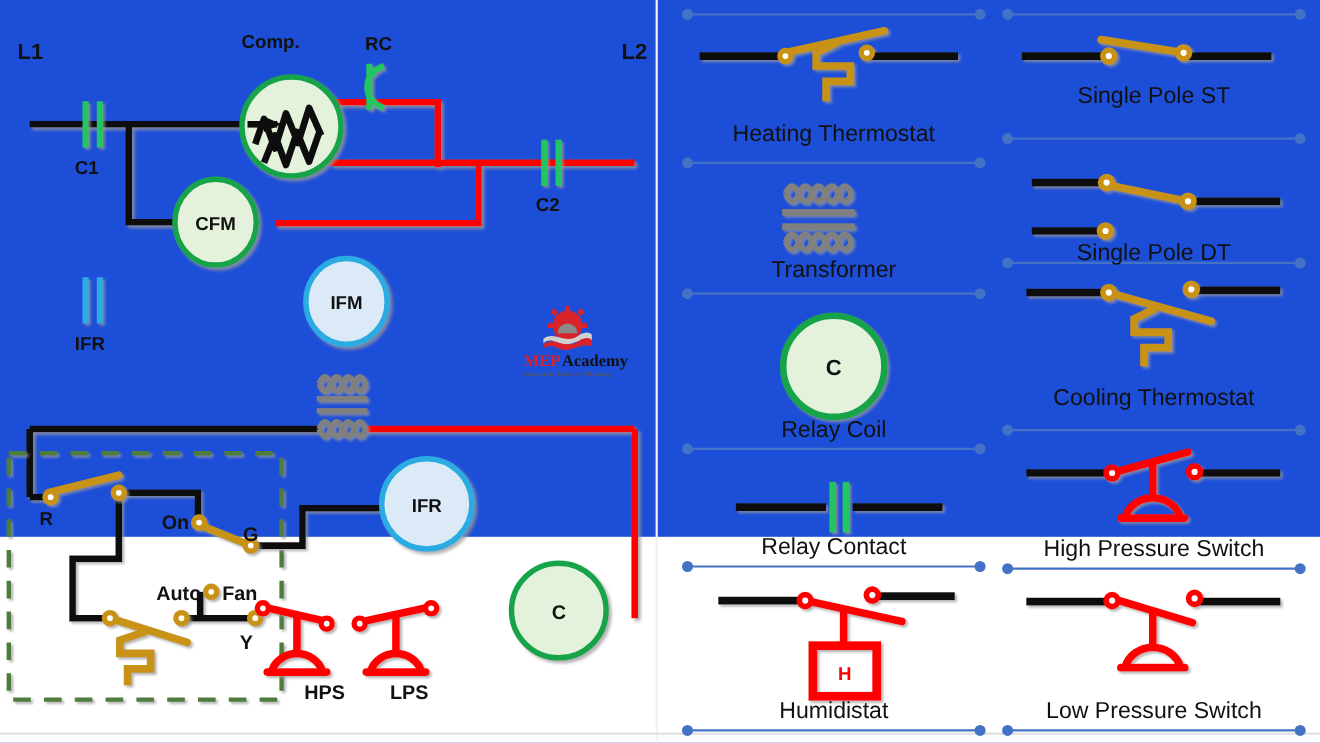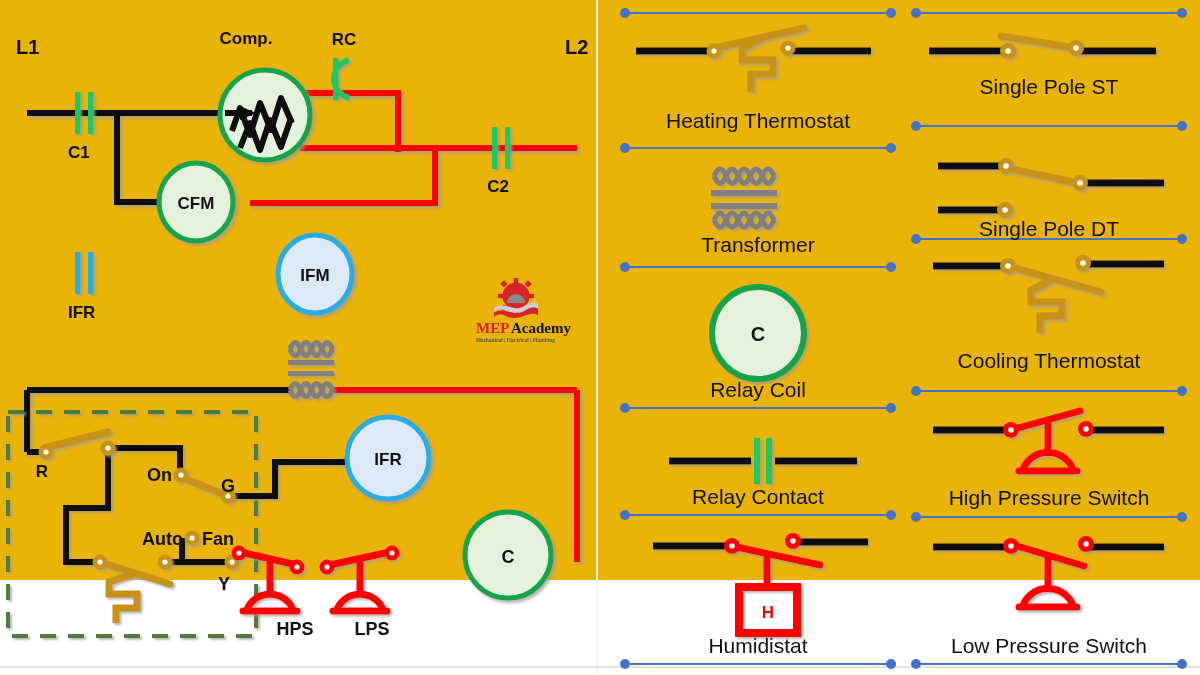--- a/index.html
+++ b/index.html
@@ -1,18 +1,18 @@
 <!DOCTYPE html>
 <html><head>
 <meta charset="utf-8">
 <style>
   html,body{margin:0;padding:0;background:#ffffff;}
   body{width:1200px;height:675px;overflow:hidden;
        font-family:"Liberation Sans","DejaVu Sans",sans-serif;}
-  #root{position:relative;width:1200px;height:580px;background:#eab308;}
+  #root{position:relative;width:1200px;height:488px;background:#1d4ed8;}
   #wiring, #legend{position:absolute;top:0;}
   #wiring{left:0;width:596px;height:675px;}
   #legend{left:596px;width:604px;height:675px;}
   .lbl{font-weight:bold;fill:#111;}
   svg{display:block;}
   #divider{position:absolute;left:596px;top:0;width:2px;height:675px;background:#f2f2f2;}
   #botline{position:absolute;left:0;top:666px;width:1200px;height:2px;background:#e0e0e0;}
 </style>
 </head>
 <body>

